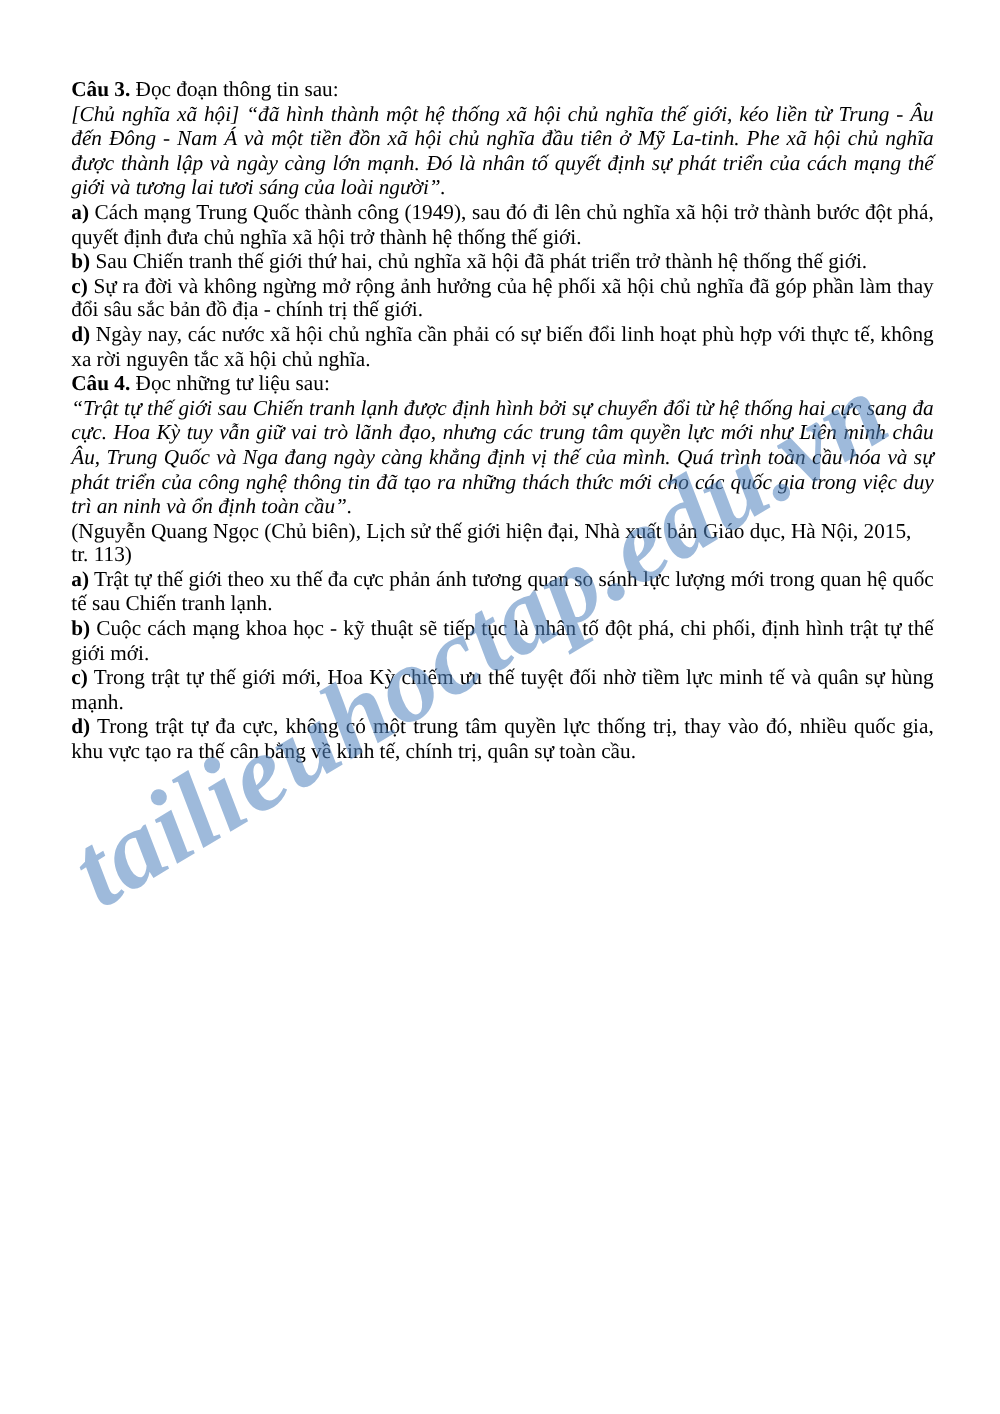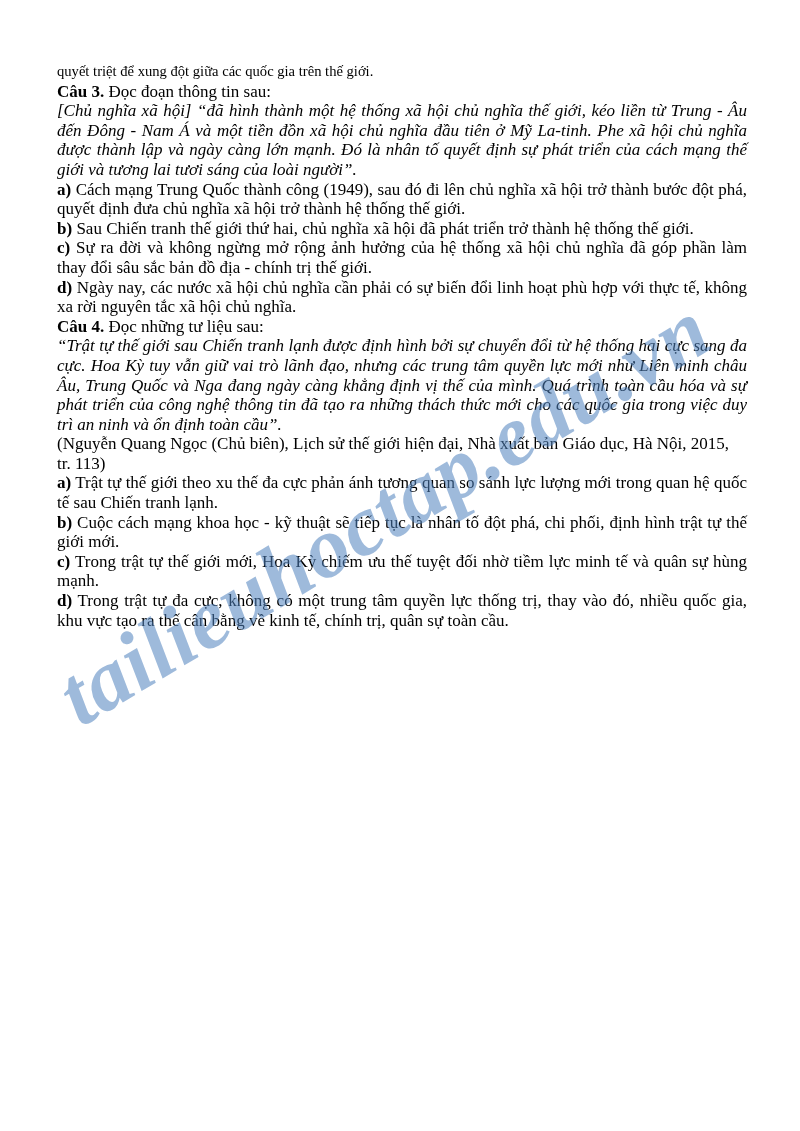--- a/index.html
+++ b/index.html
@@ -73,44 +73,41 @@
     letter-spacing: 1px;
   }
 </style>
 </head>
 <body>
 
 <div class="page">
 
   <div class="content">
 
-    <p class="line">
-      <span>quyết triệt để xung đột giữa các quốc gia trên thế giới.</span>
-    </p>
 
     <p class="para">
       <span class="bold">Câu 3.</span><span> Đọc đoạn thông tin sau:</span>
     </p>
 
 
     <p class="para quote">
       <span>[Chủ nghĩa xã hội] “đã hình thành một hệ thống xã hội chủ nghĩa thế giới, kéo liền từ Trung - Âu đến Đông - Nam Á và một tiền đồn xã hội chủ nghĩa đầu tiên ở Mỹ La-tinh. Phe xã hội chủ nghĩa được thành lập và ngày càng lớn mạnh. Đó là nhân tố quyết định sự phát triển của cách mạng thế giới và tương lai tươi sáng của loài người”.</span>
     </p>
 
 
     <p class="para answer">
       <span class="bold">a)</span><span> Cách mạng Trung Quốc thành công (1949), sau đó đi lên chủ nghĩa xã hội trở thành bước đột phá, quyết định đưa chủ nghĩa xã hội trở thành hệ thống thế giới.</span>
     </p>
 
     <p class="para answer">
       <span class="bold">b)</span><span> Sau Chiến tranh thế giới thứ hai, chủ nghĩa xã hội đã phát triển trở thành hệ thống thế giới.</span>
     </p>
 
     <p class="para answer">
-      <span class="bold">c)</span><span> Sự ra đời và không ngừng mở rộng ảnh hưởng của hệ thống xã hội chủ nghĩa đã góp phần làm thay đổi sâu sắc bản đồ địa - chính trị thế giới.</span>
+      <span class="bold">c)</span><span> Sự ra đời và không ngừng mở rộng ảnh hưởng của hệ phối xã hội chủ nghĩa đã góp phần làm thay đổi sâu sắc bản đồ địa - chính trị thế giới.</span>
     </p>
 
     <p class="para answer">
       <span class="bold">d)</span><span> Ngày nay, các nước xã hội chủ nghĩa cần phải có sự biến đổi linh hoạt phù hợp với thực tế, không xa rời nguyên tắc xã hội chủ nghĩa.</span>
     </p>
 
     <p class="para">
       <span class="bold">Câu 4.</span><span> Đọc những tư liệu sau:</span>
     </p>
 

